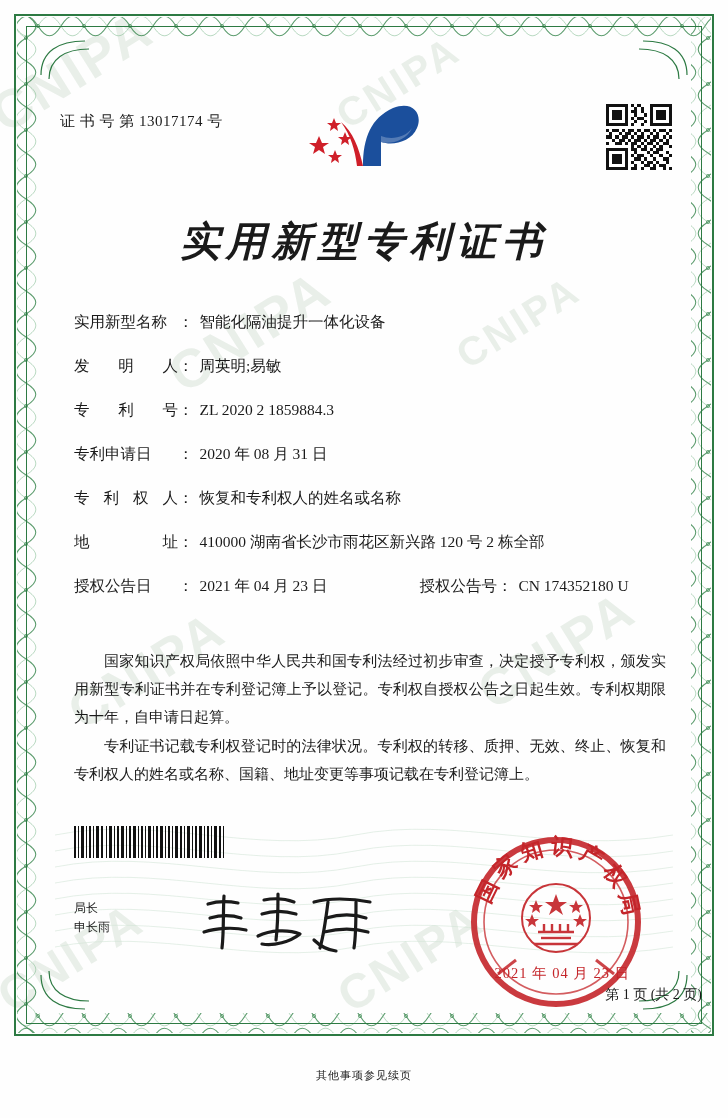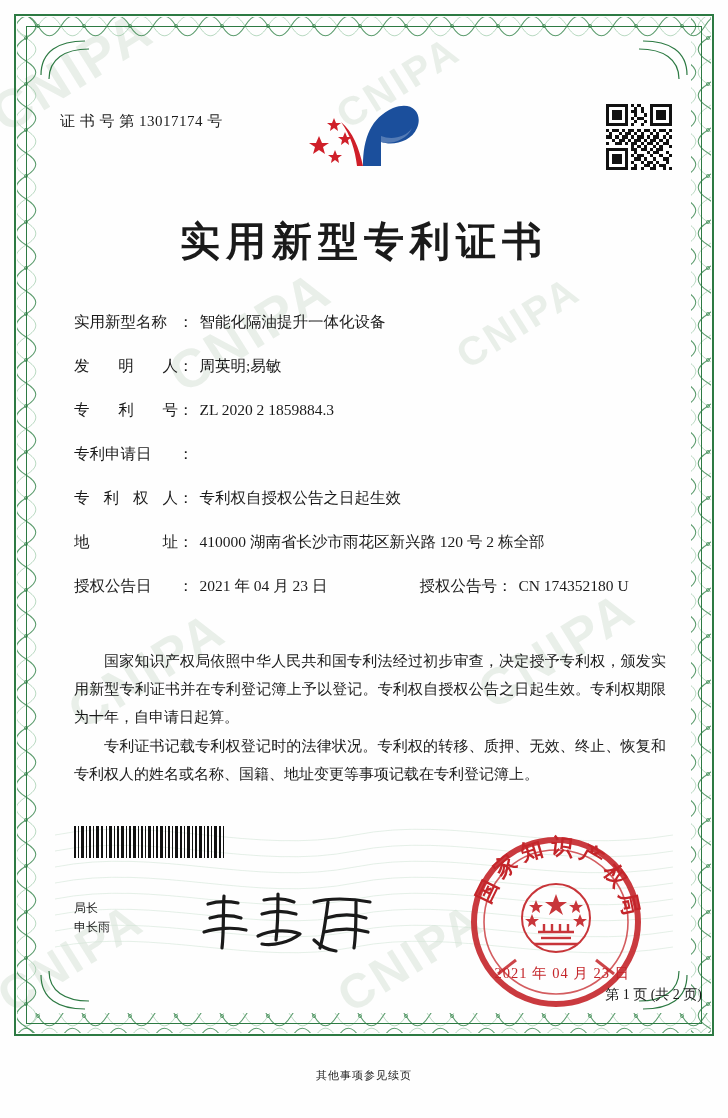--- a/index.html
+++ b/index.html
@@ -93,20 +93,21 @@
     width: 150px; height: 80px;
   }
   .title {
     position: absolute;
     left: 0; right: 0; top: 188px;
     text-align: center;
     font-size: 40px;
     font-weight: bold;
     letter-spacing: 6px;
     font-family: "Liberation Serif", "DejaVu Serif", serif;
+    font-style: italic;
   }
 
   
   .fields {
     position: absolute;
     left: 48px; top: 286px;
     width: 590px;
   }
   .row {
     display: flex;
@@ -411,31 +412,32 @@
             <span>利</span>
             <span>号</span>
           </span>
         <span class="colon">：</span>
         <span class="val">ZL 2020 2 1859884.3</span>
       </div>
 
       <div class="row">
         <span class="lbl">专利申请日</span>
         <span class="colon">：</span>
+        <span class="val">2020 年 08 月 31 日</span>
       </div>
 
       <div class="row">
         <span class="lbl spread">
             <span>专</span>
             <span>利</span>
             <span>权</span>
             <span>人</span>
           </span>
         <span class="colon">：</span>
-        <span class="val">专利权自授权公告之日起生效</span>
+        <span class="val">恢复和专利权人的姓名或名称</span>
       </div>
 
       <div class="row">
         <span class="lbl spread">
             <span>地</span>
             <span>址</span>
           </span>
         <span class="colon">：</span>
         <span class="val">410000 湖南省长沙市雨花区新兴路 120 号 2 栋全部</span>
       </div>

